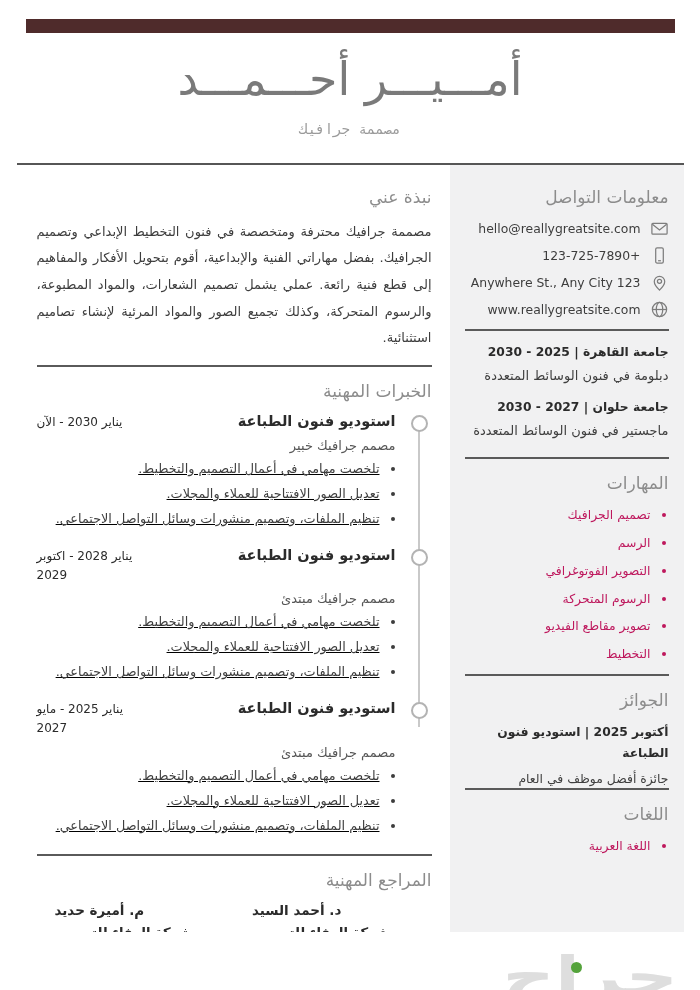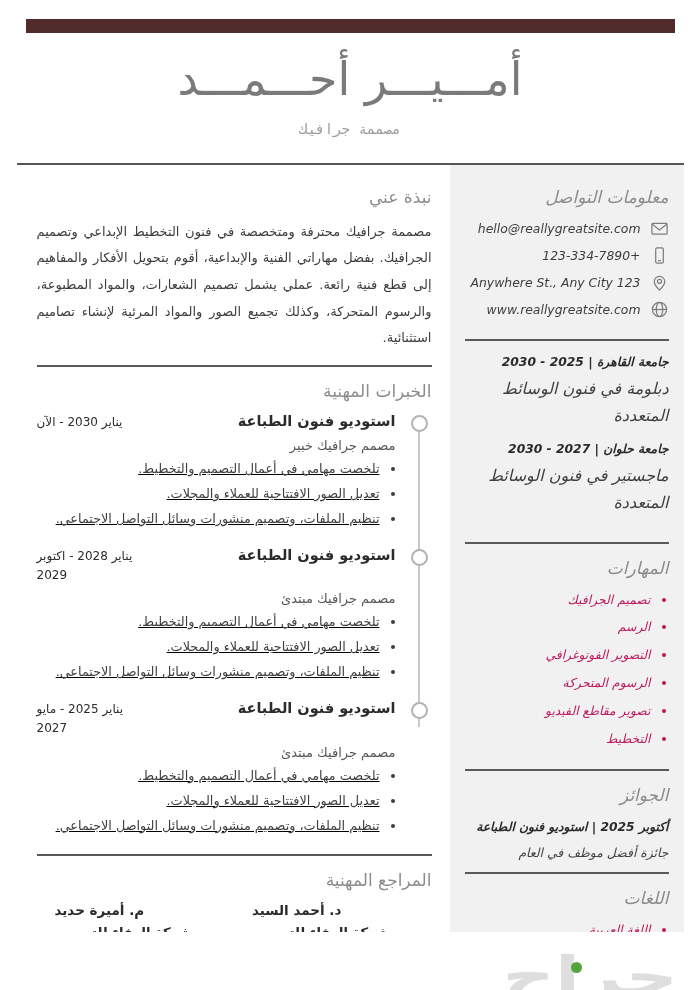--- a/index.html
+++ b/index.html
@@ -35,29 +35,29 @@
   .xp-role{margin:6px 0 4px 0;font-size:13px;color:#565656;}
   .xp-bullets{margin:0;padding:0 16px 0 0;list-style:disc;text-decoration:underline;}
   .xp-bullets li{font-size:12.8px;color:#3d3d3d;line-height:1.95;}
   
   .refs{display:flex;margin-top:10px;}
   .ref{width:50%;box-sizing:border-box;text-align:left;padding-left:18px;}
   .r-name{font-size:13.5px;font-weight:bold;color:#2b2b2b;margin-bottom:7px;}
   .r-company{font-size:13.2px;font-weight:bold;color:#2b2b2b;margin-bottom:5px;}
   .r-email{font-size:13px;color:#3d3d3d;}
   
-  .sb-sec{padding-bottom:12px;margin-bottom:14px;border-bottom:2px solid #5a5a5a;font-style:italic;}
+  .sb-sec{padding-bottom:2px;margin-bottom:14px;border-bottom:2px solid #5a5a5a;}
   .sb-sec.last{border-bottom:0;}
   .c-row{display:flex;align-items:center;gap:9px;margin-bottom:8px;}
   .c-row .txt{font-size:12.4px;color:#3d3d3d;}
   .c-ico{flex:none;width:19px;height:19px;}
   .c-ico svg{display:block;stroke:#7d7d7d;fill:none;stroke-width:1.3;}
   .edu{margin-bottom:13px;}
   .edu-line{font-size:12.3px;font-weight:bold;color:#2b2b2b;margin-bottom:6px;}
-  .edu-deg{font-size:16px;color:#3f3f3f;line-height:1.7;}
+  .edu-deg{font-size:13px;color:#3f3f3f;line-height:1.7;}
   .sb-list{margin:0;padding:0 18px 0 0;list-style:disc;}
   .sb-list li{font-size:12.4px;color:#be185d;line-height:1.6;margin-bottom:8px;}
   .aw-line{font-size:12.3px;font-weight:bold;color:#2b2b2b;margin-bottom:7px;line-height:1.7;}
   .aw-desc{font-size:12.4px;color:#3f3f3f;}
   
   .watermark{position:absolute;right:6px;bottom:-8px;font-size:54px;font-weight:bold;
              color:#dedede;transform:scaleX(1.35);transform-origin:right bottom;
              letter-spacing:1px;pointer-events:none;}
   .wm-dot{position:absolute;right:102px;bottom:27px;width:11px;height:11px;border-radius:50%;
           background:#54a33b;}
@@ -90,21 +90,21 @@
           </span>
           <span class="txt">hello@reallygreatsite.com</span>
         </div>
         <div class="c-row">
           <span class="c-ico">
             <svg viewBox="0 0 20 20" width="19" height="19">
                 <rect x="6" y="2" width="8" height="16" rx="1.5"></rect>
                 <line x1="8.5" y1="15.5" x2="11.5" y2="15.5"></line>
               </svg>
           </span>
-          <span class="txt">+123-334-7890</span>
+          <span class="txt">+123-725-7890</span>
         </div>
         <div class="c-row">
           <span class="c-ico">
             <svg viewBox="0 0 20 20" width="19" height="19">
                 <path d="M10 18s-5.5-5.2-5.5-9a5.5 5.5 0 0 1 11 0c0 3.8-5.5 9-5.5 9z"></path>
                 <circle cx="10" cy="8.8" r="2.2"></circle>
               </svg>
           </span>
           <span class="txt">123 Anywhere St., Any City</span>
         </div>

